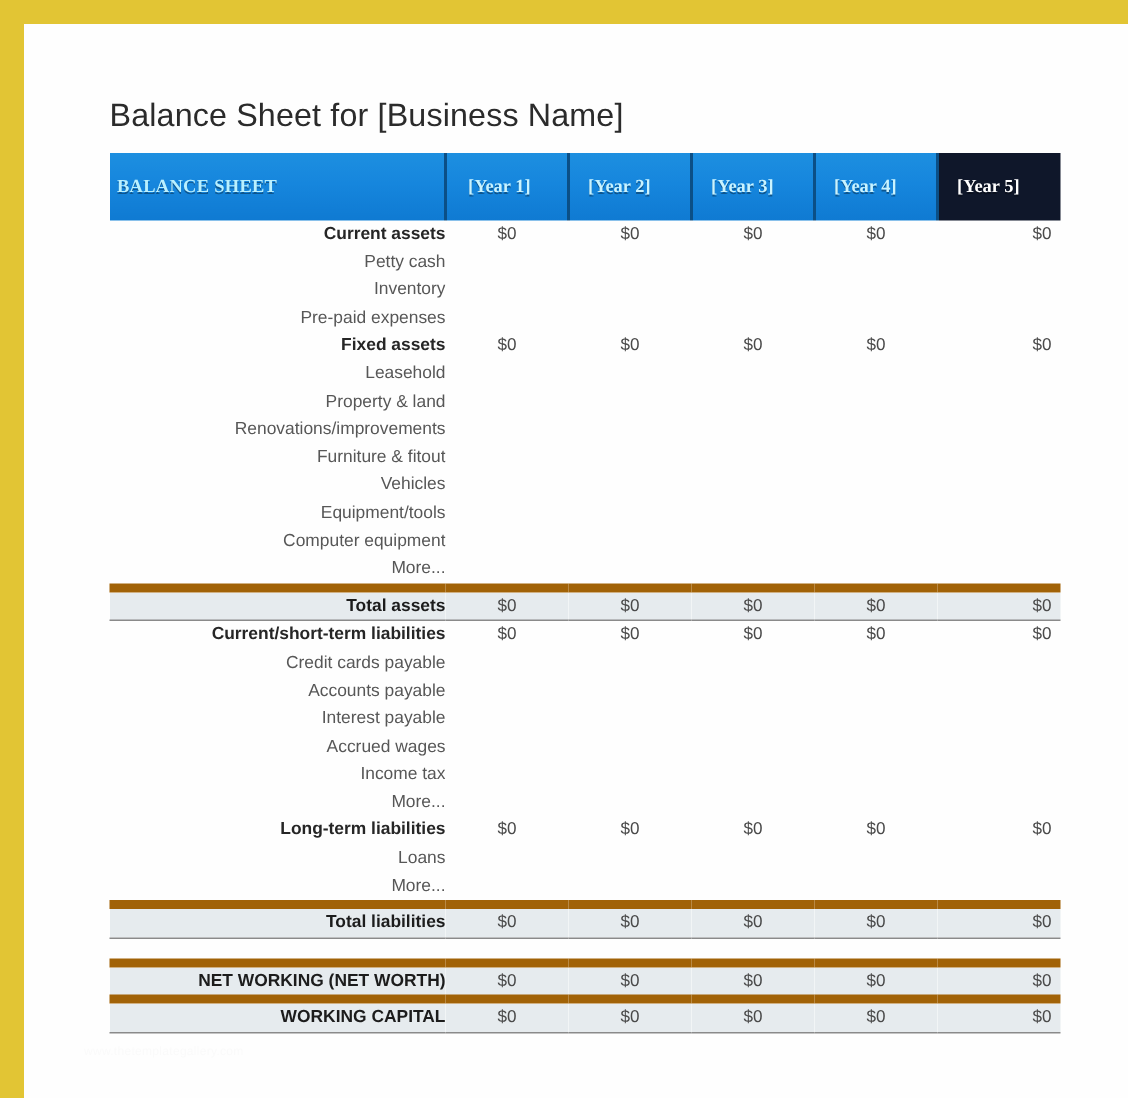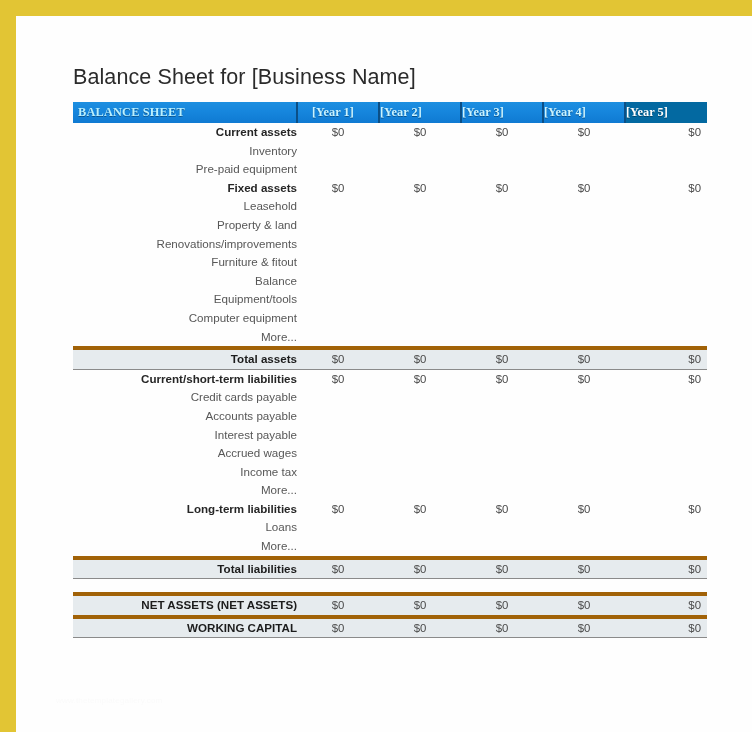--- a/index.html
+++ b/index.html
@@ -57,21 +57,21 @@
     border-collapse: collapse;
     table-layout: fixed;
     width: 634px;
     font-size: 11.6px;
   }
   table.bs col.c-label { width: 224px; }
   table.bs col.c-val   { width: 82px; }
 
   
   thead th {
-    padding: 0;
+    padding: 12px;
     height: 21px;
     font-size: 12.3px;
     font-weight: bold;
     font-family: "Liberation Serif", "DejaVu Serif", serif;
     vertical-align: middle;
     overflow: hidden;
   }
   th.h-title {
     background: linear-gradient(to bottom, #1d8fe0 0%, #1686dd 45%, #0f7ad2 100%);
     color: #b9f0ff;
@@ -89,21 +89,21 @@
     text-shadow: 0 1px 0 rgba(0,0,0,0.35);
   }
   th.h-year.clipped {
     
     white-space: normal;
     line-height: 13px;
     padding: 0 14px;
     word-break: break-all;
   }
   th.h-year.last {
-    background: #0369a1;
+    background: #0f172a;
     color: #ffffff;
     border-right: none;
   }
 
   
   tbody td {
     padding: 0;
     height: 18.6px;
     line-height: 18.6px;
     color: #3a3a3a;
@@ -131,21 +131,21 @@
     color: #4a4a4a;
     font-size: 11.4px;
   }
   td.val.lastcol {
     text-align: right;
     padding-right: 6px;
   }
 
   tr.band td {
     background: #e6ebee;
-    border-top: 4px solid #a16207;
+    border-top: 6px solid #a16207;
     border-bottom: 1px solid #8a8a8a;
   }
   tr.spacer td {
     height: 13px;
     background: transparent;
     border: none;
   }
 
   
   #watermark {
@@ -189,29 +189,37 @@
         <tbody id="sheet-body">
             <tr>
               <td class="lbl head">Current assets</td>
               <td class="val">$0</td>
               <td class="val">$0</td>
               <td class="val">$0</td>
               <td class="val">$0</td>
               <td class="val lastcol">$0</td>
             </tr>
             <tr>
+              <td class="lbl">Petty cash</td>
+              <td class="val"></td>
+              <td class="val"></td>
+              <td class="val"></td>
+              <td class="val"></td>
+              <td class="val lastcol"></td>
+            </tr>
+            <tr>
               <td class="lbl">Inventory</td>
               <td class="val"></td>
               <td class="val"></td>
               <td class="val"></td>
               <td class="val"></td>
               <td class="val lastcol"></td>
             </tr>
             <tr>
-              <td class="lbl">Pre-paid equipment</td>
+              <td class="lbl">Pre-paid expenses</td>
               <td class="val"></td>
               <td class="val"></td>
               <td class="val"></td>
               <td class="val"></td>
               <td class="val lastcol"></td>
             </tr>
             <tr>
               <td class="lbl head">Fixed assets</td>
               <td class="val">$0</td>
               <td class="val">$0</td>
@@ -245,21 +253,21 @@
             </tr>
             <tr>
               <td class="lbl">Furniture &amp; fitout</td>
               <td class="val"></td>
               <td class="val"></td>
               <td class="val"></td>
               <td class="val"></td>
               <td class="val lastcol"></td>
             </tr>
             <tr>
-              <td class="lbl">Balance</td>
+              <td class="lbl">Vehicles</td>
               <td class="val"></td>
               <td class="val"></td>
               <td class="val"></td>
               <td class="val"></td>
               <td class="val lastcol"></td>
             </tr>
             <tr>
               <td class="lbl">Equipment/tools</td>
               <td class="val"></td>
               <td class="val"></td>
@@ -376,21 +384,21 @@
               <td class="val">$0</td>
               <td class="val">$0</td>
               <td class="val">$0</td>
               <td class="val">$0</td>
               <td class="val lastcol">$0</td>
             </tr>
             <tr class="spacer">
               <td colspan="6"></td>
             </tr>
             <tr class="band">
-              <td class="lbl total">NET ASSETS (NET ASSETS)</td>
+              <td class="lbl total">NET WORKING (NET WORTH)</td>
               <td class="val">$0</td>
               <td class="val">$0</td>
               <td class="val">$0</td>
               <td class="val">$0</td>
               <td class="val lastcol">$0</td>
             </tr>
             <tr class="band">
               <td class="lbl total">WORKING CAPITAL</td>
               <td class="val">$0</td>
               <td class="val">$0</td>

